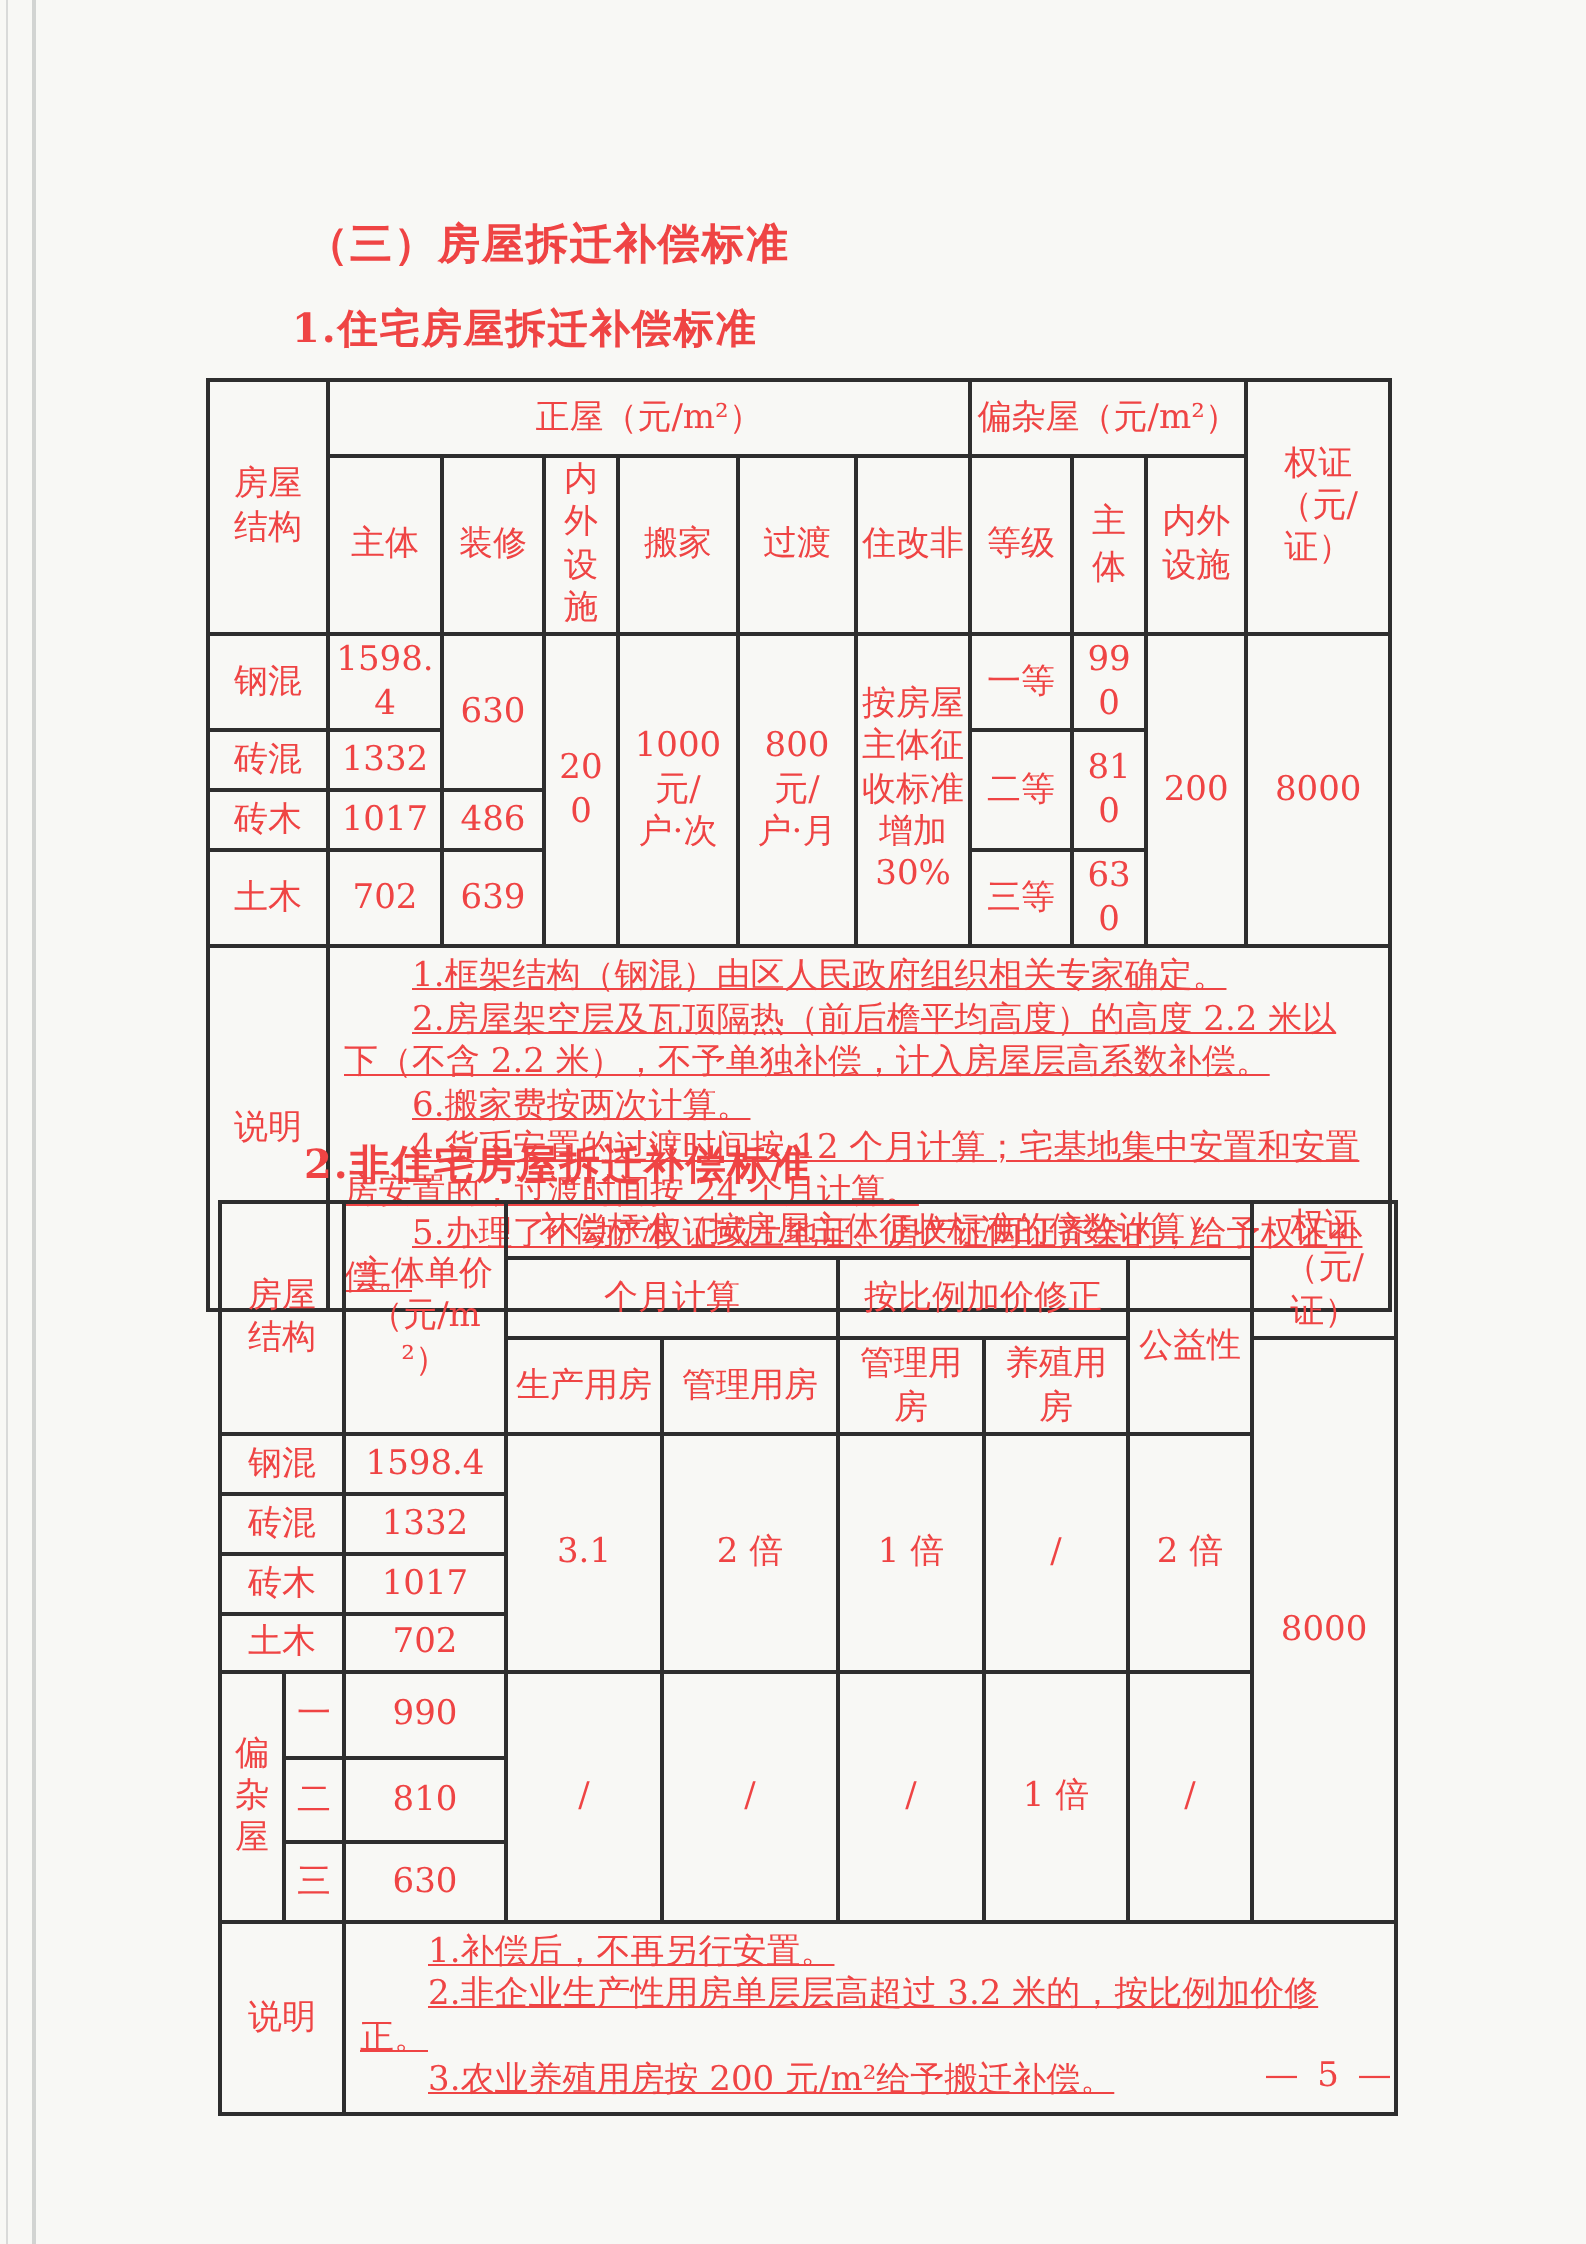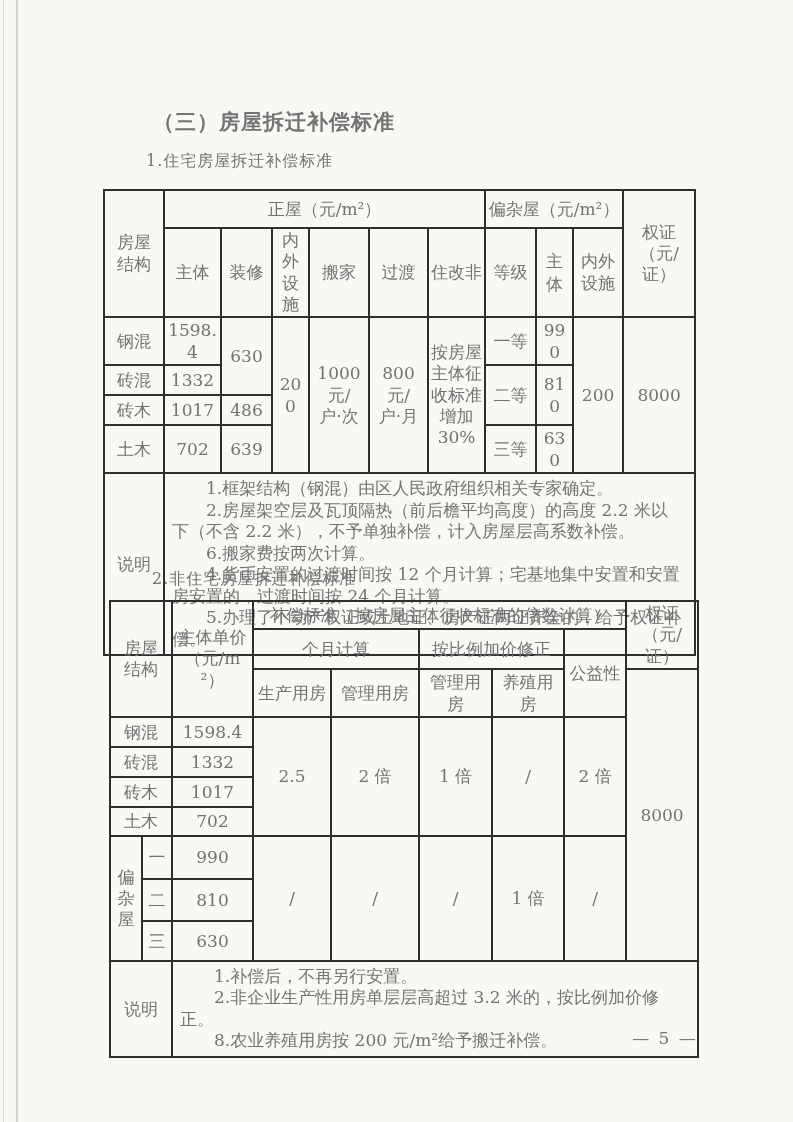--- a/index.html
+++ b/index.html
@@ -4,40 +4,40 @@
 <style>
   html,body{margin:0;padding:0;}
   body{
     background:#e9e9e7;
     font-family:"DejaVu Serif","Liberation Serif",serif;
   }
   #page{
     position:relative;
     width:793px;height:1122px;
     background:#f8f8f5;
-    color:#737373;
+    color:#ef4444;
     overflow:hidden;
     margin:0 auto;
   }
   
   .scan-edge{
     position:absolute;top:0;left:16px;width:2px;height:1122px;
     background:#c6c8c6;opacity:.75;
   }
   .scan-edge2{
     position:absolute;top:0;left:3px;width:1px;height:1122px;
     background:#b9bcbd;opacity:.5;
   }
   .sec-title{
     position:absolute;left:153px;top:108px;
     font-size:21px;font-weight:bold;letter-spacing:1px;
   }
   .tbl-title{
     position:absolute;
-    font-size:16px;font-weight:normal;letter-spacing:1px;
+    font-size:20px;font-weight:bold;letter-spacing:1px;
   }
   #t1-title{left:146px;top:151px;}
   #t2-title{left:152px;top:569px;}
 
   table{
     position:absolute;
     border-collapse:collapse;
     table-layout:fixed;
     font-size:17px;
   }
@@ -50,21 +50,21 @@
     padding:1px 2px;
     line-height:1.3;
     word-break:break-all;
   }
   .ml{white-space:pre-line;line-height:1.25;}
   td.notes{
     text-align:left;
     vertical-align:middle;
     padding:4px 10px 4px 7px;
   }
-  .note-line{text-indent:2em;line-height:21.5px;}
+  .note-line{text-indent:2em;line-height:21.5px;text-decoration:underline;}
   .page-num{
     position:absolute;left:620px;top:1028px;width:90px;
     text-align:center;font-size:17px;letter-spacing:2px;
   }
 </style>
 </head>
 <body>
 
 <div id="page">
   <div class="scan-edge"></div>
@@ -191,21 +191,21 @@
     <tr style="height:38px">
       <td>生产用房</td>
       <td>管理用房</td>
       <td>管理用房</td>
       <td>养殖用房</td>
       <td rowspan="8">8000</td>
     </tr>
     <tr style="height:30px">
       <td colspan="2">钢混</td>
       <td>1598.4</td>
-      <td rowspan="4">2.5</td>
+      <td rowspan="4">3.1</td>
       <td rowspan="4">2 倍</td>
       <td rowspan="4">1 倍</td>
       <td rowspan="4">/</td>
       <td rowspan="4">2 倍</td>
     </tr>
     <tr style="height:30px">
       <td colspan="2">砖混</td>
       <td>1332</td>
     </tr>
     <tr style="height:30px">
@@ -234,20 +234,20 @@
     </tr>
     <tr style="height:40px">
       <td>三</td>
       <td>630</td>
     </tr>
     <tr style="height:82px">
       <td colspan="2">说明</td>
       <td colspan="7" class="notes">
         <div class="note-line">1.补偿后，不再另行安置。</div>
         <div class="note-line">2.非企业生产性用房单层层高超过 3.2 米的，按比例加价修正。</div>
-        <div class="note-line">8.农业养殖用房按 200 元/m²给予搬迁补偿。</div>
+        <div class="note-line">3.农业养殖用房按 200 元/m²给予搬迁补偿。</div>
       </td>
     </tr>
   </tbody>
     </table>
 
   <div class="page-num">— 5 —</div>
 </div>
 
 </body></html>

